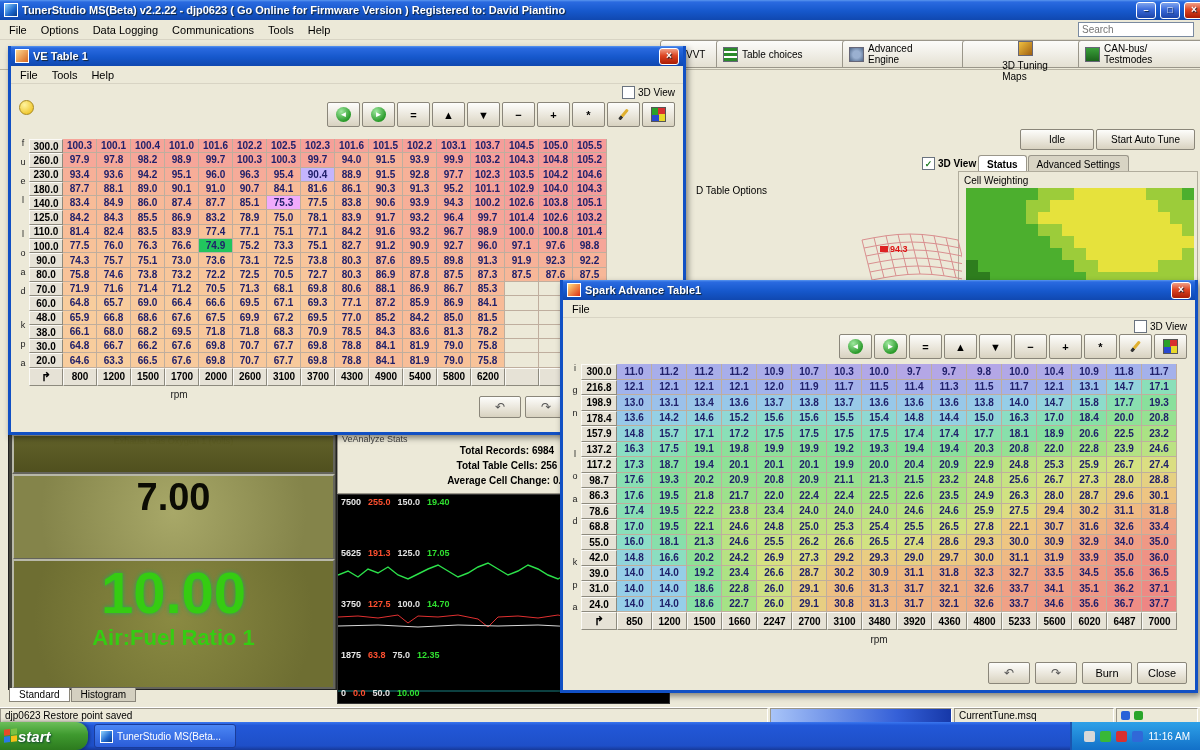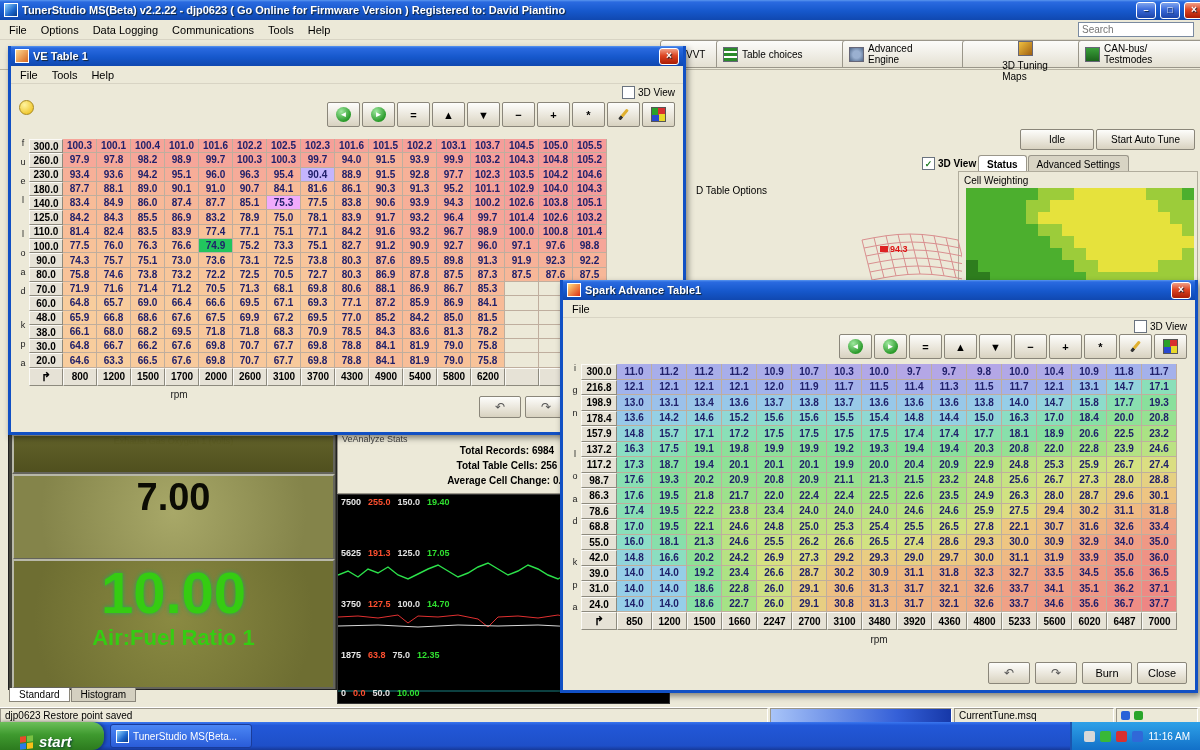--- a/index.html
+++ b/index.html
@@ -83,21 +83,21 @@
   #va-graph{left:337px;top:494px;width:331px;height:208px;background:#000;border:1px solid #333;}
   .scalerow{position:absolute;left:3px;display:flex;gap:7px;font-size:9px;font-weight:bold;}
   
   #statusbar{left:0;top:707px;width:1200px;height:15px;background:#ece9d8;border-top:1px solid #fff;display:flex;align-items:center;}
   .sseg{height:13px;border:1px solid;border-color:#9a968a #fff #fff #9a968a;display:flex;align-items:center;
         padding:0 4px;font-size:10px;margin-right:2px;overflow:hidden;}
   #taskbar{left:0;top:722px;width:1200px;height:28px;
            background:linear-gradient(180deg,#3a77ef 0%,#2258d8 12%,#1e4fc8 85%,#16399a 100%);display:flex;align-items:center;}
   #startbtn{height:28px;width:84px;border-radius:0 12px 12px 0;
             background:linear-gradient(180deg,#6cbf5a 0%,#3f9a2f 45%,#2c7a1e 100%);
-            display:flex;align-items:flex-end;gap:5px;padding-left:20px;box-shadow:1px 0 4px rgba(0,0,0,.5);}
+            display:flex;align-items:center;padding-left:4px;box-shadow:1px 0 4px rgba(0,0,0,.5);}
   #startbtn .stxt{color:#fff;font-weight:bold;font-style:italic;font-size:15px;text-shadow:1px 1px 2px #143;}
   .flag{width:14px;height:14px;display:grid;grid-template-columns:6px 6px;grid-template-rows:6px 6px;gap:1px;transform:skewY(-6deg);}
   .flag i{display:block;}
   .taskitem{height:22px;margin-left:6px;width:130px;background:linear-gradient(180deg,#4b86f4,#2a5cd8);
             border:1px solid #1a3c9a;border-radius:3px;display:flex;align-items:center;gap:4px;padding:0 5px;
             color:#fff;font-size:10px;overflow:hidden;white-space:nowrap;}
   #tray{margin-left:auto;height:28px;background:linear-gradient(180deg,#2ea1e8,#1270c8);display:flex;
         align-items:center;gap:5px;padding:0 10px 0 12px;border-left:2px solid #1b55b0;color:#fff;font-size:10px;}
   .trayico{width:11px;height:11px;border-radius:2px;}
 </style>

